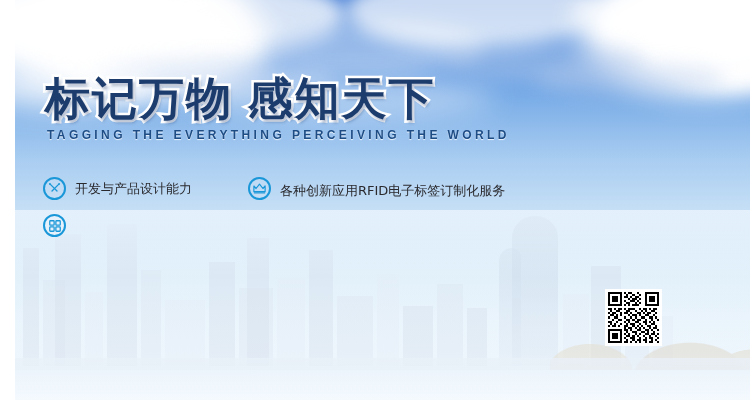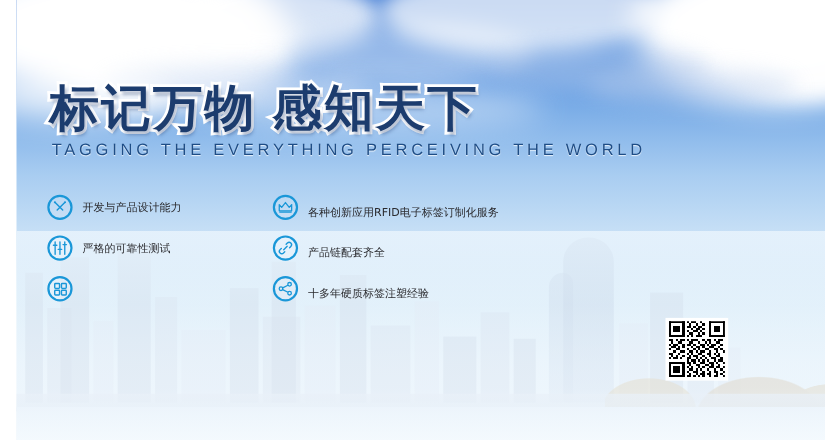--- a/index.html
+++ b/index.html
@@ -54,38 +54,38 @@
   }
 
   
   .headline{
     position:absolute; left:30px; top:76px; font-size:45px; line-height:1;
     font-weight:700; letter-spacing:2px; color:#1c3c6e; white-space:nowrap;
     -webkit-text-stroke:5px #ffffff; paint-order:stroke fill;
     text-shadow:2px 3px 3px rgba(40,70,120,.35);
   }
   .subtitle{
-    position:absolute; left:32px; top:128px; font-size:15px; font-weight:400;
+    position:absolute; left:32px; top:128px; font-size:12px; font-weight:700;
     letter-spacing:3.4px; color:#1e4d86; white-space:nowrap;
     text-shadow:0 1px 1px rgba(255,255,255,.85);
   }
 
   
   .features{ position:absolute; left:28px; top:170px; width:560px; }
   .frow{ display:flex; align-items:center; height:37px; }
   .fcol-l{ width:205px; display:flex; align-items:center; }
   .fcol-r{ display:flex; align-items:flex-end; }
   .ficon{
     width:23px; height:23px; flex:0 0 23px; border-radius:50%;
     border:2.2px solid #1a97d8; display:flex; align-items:center; justify-content:center;
     background:rgba(255,255,255,.12);
   }
   .ficon svg{ display:block; }
   .flabel{
-    margin-left:9px; font-size:10px; color:#2a2a2e; white-space:nowrap;
+    margin-left:9px; font-size:13px; color:#2a2a2e; white-space:nowrap;
     font-family:"DejaVu Sans","Liberation Sans",sans-serif; font-weight:500;
   }
 
   
   .qr{ position:absolute; left:590px; top:289px; width:57px; height:57px; background:#fff; padding:3px; }
   .qr svg{ display:block; width:100%; height:100%; }
 </style>
 </head>
 <body>
 
@@ -157,63 +157,31 @@
         <span class="ficon">
           <svg viewBox="0 0 24 24" width="15" height="15" fill="none" stroke="#1a97d8" stroke-width="1.9" stroke-linejoin="round">
             <path d="M3 8l3.5 4L12 5l5.5 7L21 8v9H3z"></path>
             <path d="M3 19h18"></path>
           </svg>
         </span>
         <span class="flabel">各种创新应用RFID电子标签订制化服务</span>
       </div>
     </div>
 
-    <div class="frow">
-      <div class="fcol-l">
-        <span class="ficon">
-          <svg viewBox="0 0 24 24" width="15" height="15" fill="none" stroke="#1a97d8" stroke-width="2" stroke-linecap="round">
-            <path d="M5 3v18M12 3v18M19 3v18"></path>
-            <path d="M2.5 8h5M9.5 14h5M16.5 7h5"></path>
-          </svg>
-        </span>
-        <span class="flabel">严格的可靠性测试</span>
-      </div>
-      <div class="fcol-r">
-        <span class="ficon">
-          <svg viewBox="0 0 24 24" width="15" height="15" fill="none" stroke="#1a97d8" stroke-width="2" stroke-linecap="round">
-            <path d="M9.5 14.5l5-5"></path>
-            <path d="M13 6.5l1.8-1.8a3.5 3.5 0 015 5L18 11.5"></path>
-            <path d="M11 17.5L9.2 19.3a3.5 3.5 0 01-5-5L6 12.5"></path>
-          </svg>
-        </span>
-        <span class="flabel">产品链配套齐全</span>
-      </div>
-    </div>
 
     <div class="frow">
       <div class="fcol-l">
         <span class="ficon">
           <svg viewBox="0 0 24 24" width="14" height="14" fill="none" stroke="#1a97d8" stroke-width="2.2">
             <rect x="3" y="3" width="7.5" height="7.5" rx="1.2"></rect>
             <rect x="13.5" y="3" width="7.5" height="7.5" rx="1.2"></rect>
             <rect x="3" y="13.5" width="7.5" height="7.5" rx="1.2"></rect>
             <rect x="13.5" y="13.5" width="7.5" height="7.5" rx="1.2"></rect>
           </svg>
         </span>
-      </div>
-      <div class="fcol-r">
-        <span class="ficon">
-          <svg viewBox="0 0 24 24" width="15" height="15" fill="none" stroke="#1a97d8" stroke-width="1.9">
-            <circle cx="18" cy="5.5" r="2.6"></circle>
-            <circle cx="18" cy="18.5" r="2.6"></circle>
-            <circle cx="5.5" cy="12" r="2.6"></circle>
-            <path d="M15.6 6.9L8 10.8M8 13.2l7.6 3.9"></path>
-          </svg>
-        </span>
-        <span class="flabel">十多年硬质标签注塑经验</span>
       </div>
     </div>
 
   </div>
 
   <div class="qr">
     <svg viewBox="0 0 25 25" shape-rendering="crispEdges">
       <rect width="25" height="25" fill="#fff"></rect>
       <g fill="#000">
         <rect x="0" y="0" width="7" height="1"></rect>

